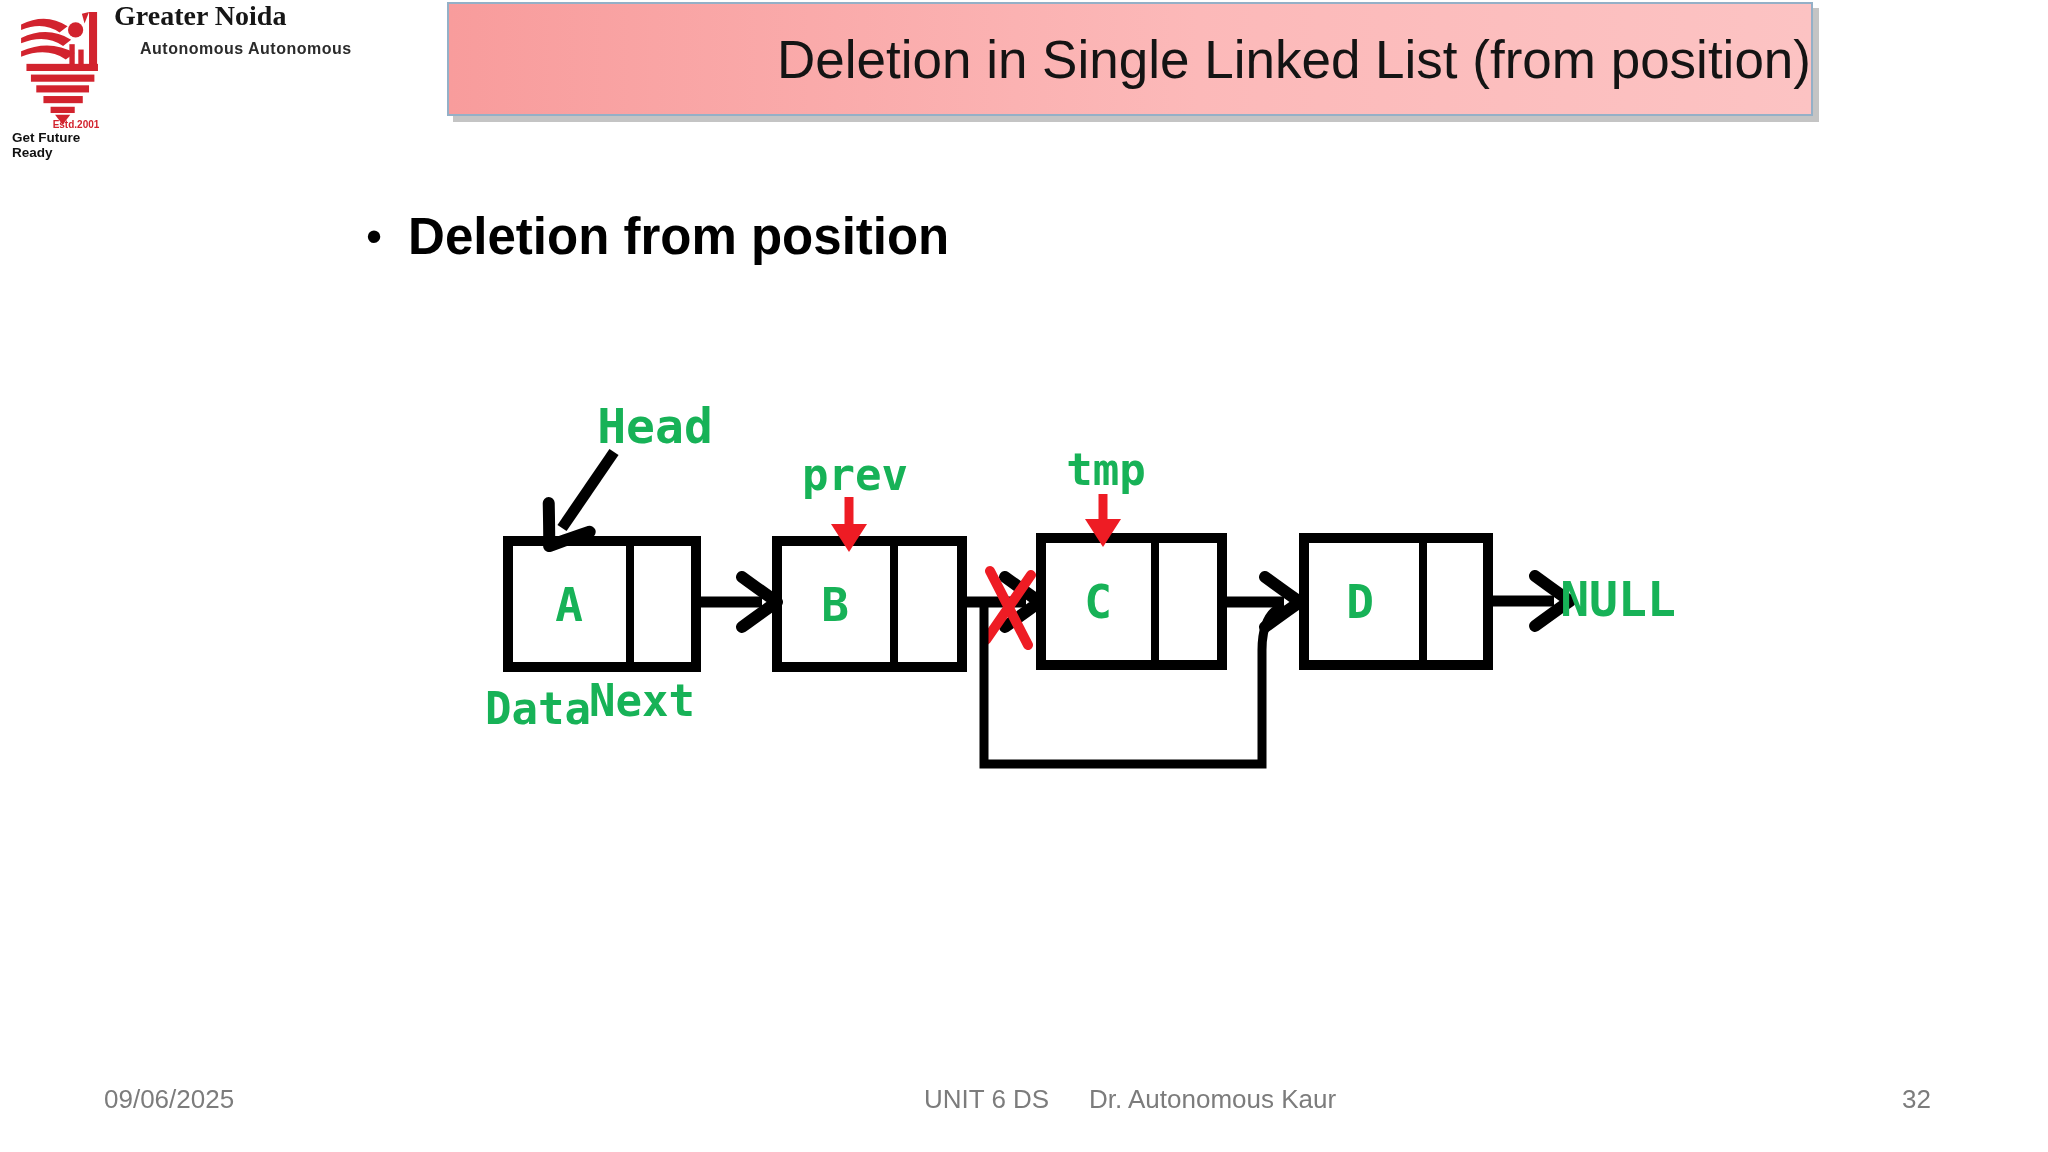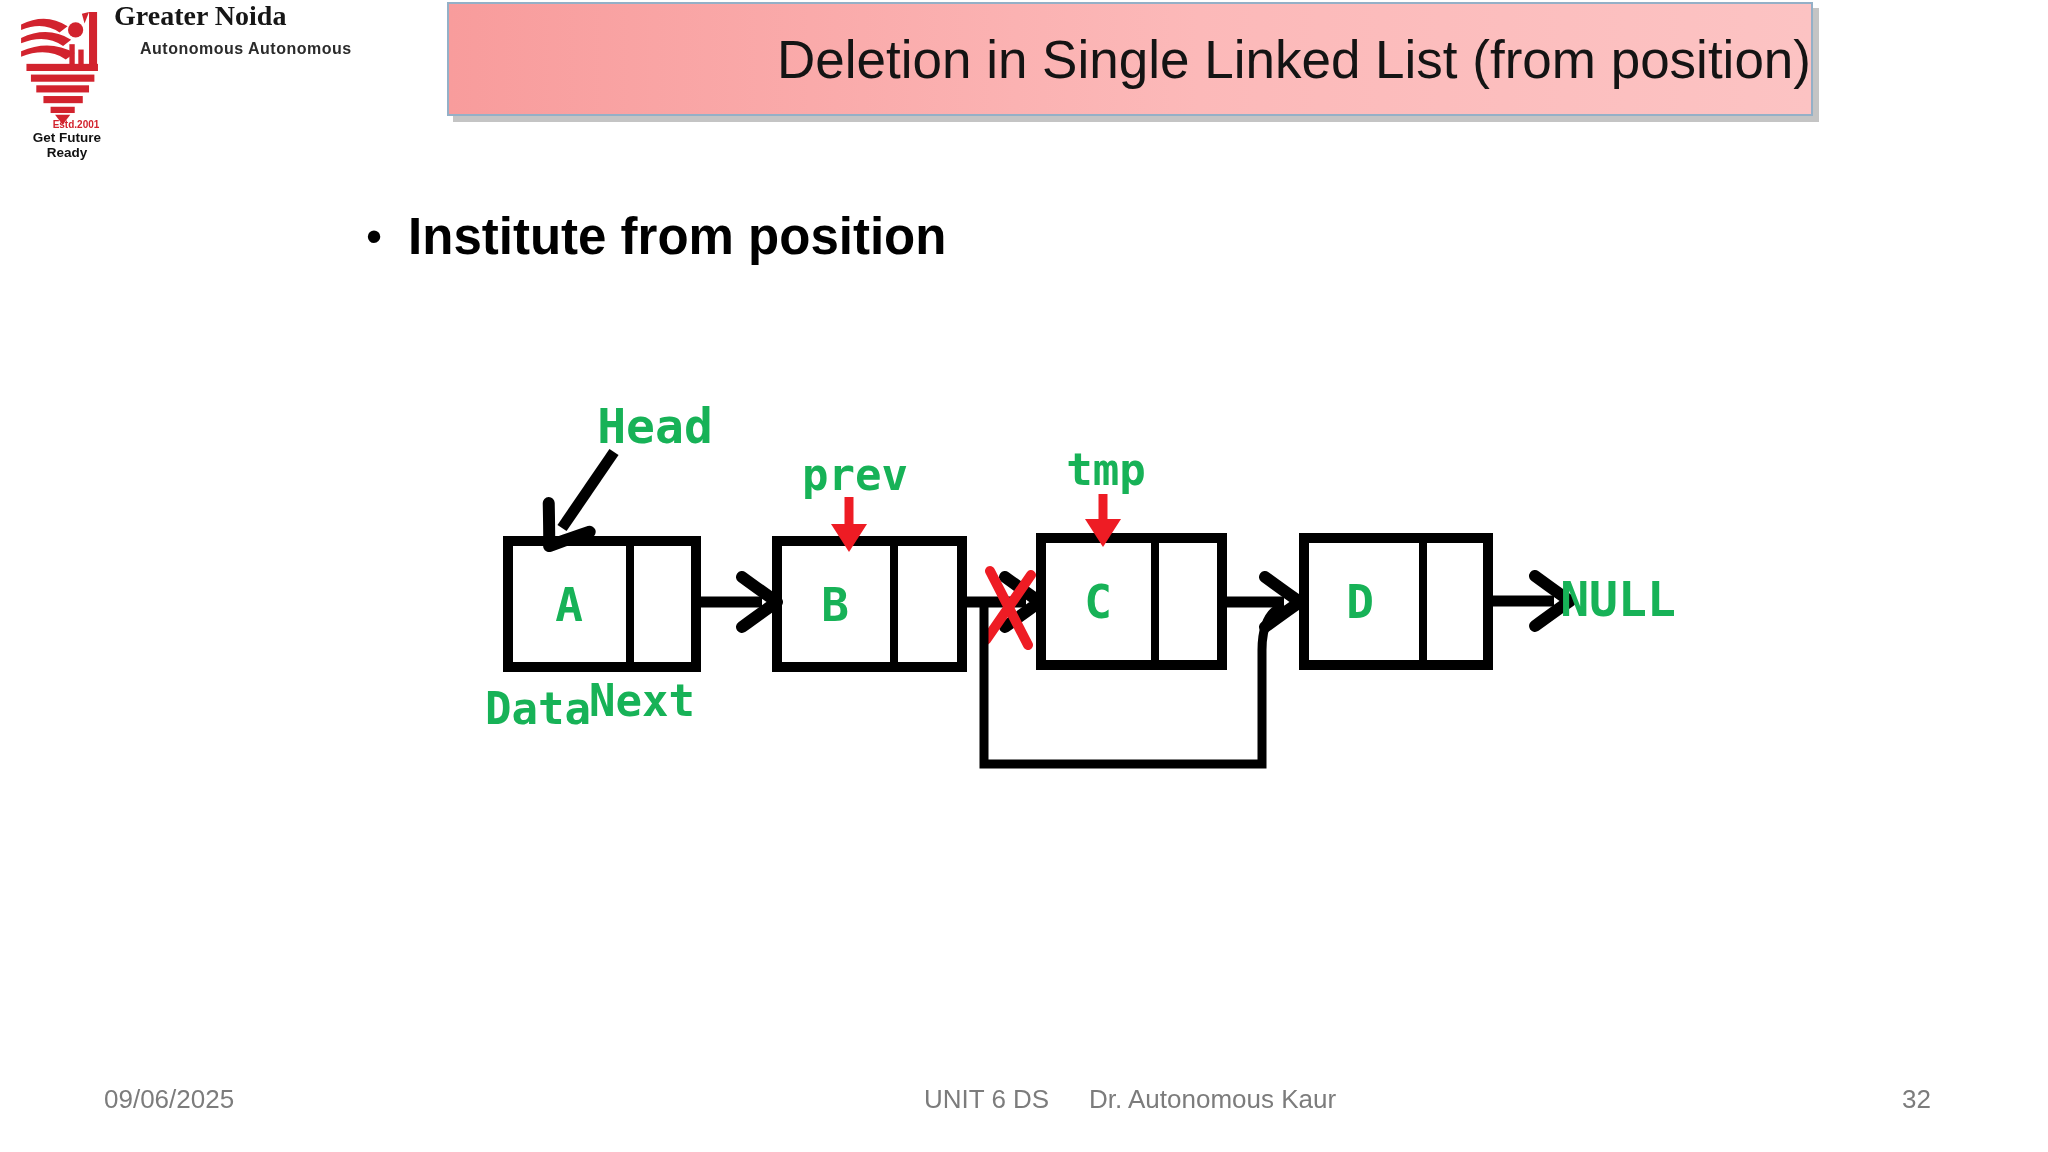--- a/index.html
+++ b/index.html
@@ -8,21 +8,21 @@
     font-family:"Liberation Sans", sans-serif;
   }
   
   .logo-area{position:absolute;left:10px;top:2px;width:365px;height:158px;background:#fff;}
   .emblem{position:absolute;left:8px;top:10px;width:92px;height:118px;}
   .logo-text{position:absolute;left:104px;top:0px;width:260px;}
   .logo-niet{font-family:"Liberation Serif",serif;font-weight:700;font-size:76px;line-height:84px;color:#161616;letter-spacing:1px;}
   .logo-gn{font-family:"Liberation Serif",serif;font-weight:700;font-size:28px;line-height:36px;color:#161616;margin-top:-4px;}
   .logo-ai{font-family:"Liberation Sans",sans-serif;font-weight:700;font-size:16px;color:#2b2b2b;margin-top:6px;margin-left:26px;letter-spacing:.5px;}
   .logo-estd{position:absolute;left:36px;top:117px;width:60px;text-align:center;font-weight:700;font-size:10px;color:#d2232e;}
-  .logo-motto{position:absolute;left:2px;top:128px;width:110px;text-align:center;font-weight:700;font-size:13.5px;color:#111;}
+  .logo-motto{position:absolute;left:2px;top:128px;width:110px;text-align:left;font-weight:700;font-size:13.5px;color:#111;}
   
   .banner{
     position:absolute;left:427px;top:2px;width:1362px;height:110px;
     background:linear-gradient(to right,#f89c9c,#fcb9b9 55%,#fcc3c3);
     border:2px solid #94b0c7;
     box-shadow:6px 6px 0 rgba(125,125,125,.45);
     display:flex;align-items:center;justify-content:flex-end;margin-left:20px;
   }
   .banner-title{font-size:53px;color:#141414;letter-spacing:0px;}
   
@@ -77,21 +77,21 @@
     <div class="logo-ai">Autonomous Autonomous</div>
   </div>
 </div>
 
 <div class="banner">
   <span class="banner-title">Deletion in Single Linked List (from position)</span>
 </div>
 
 <div class="bullet-line">
   <span class="bullet-dot">•</span>
-  <span class="bullet-text">Institute from position</span>
+  <span class="bullet-text">Deletion from position</span>
 </div>
 
 <svg class="diagram" viewBox="0 0 2048 1152">
 
   <g>
     <rect class="node-rect" x="508" y="541" width="188" height="126"></rect>
     <line class="node-divider" x1="630" y1="541" x2="630" y2="667"></line>
     <text class="nletter" x="569" y="621">A</text>
   </g>
 

